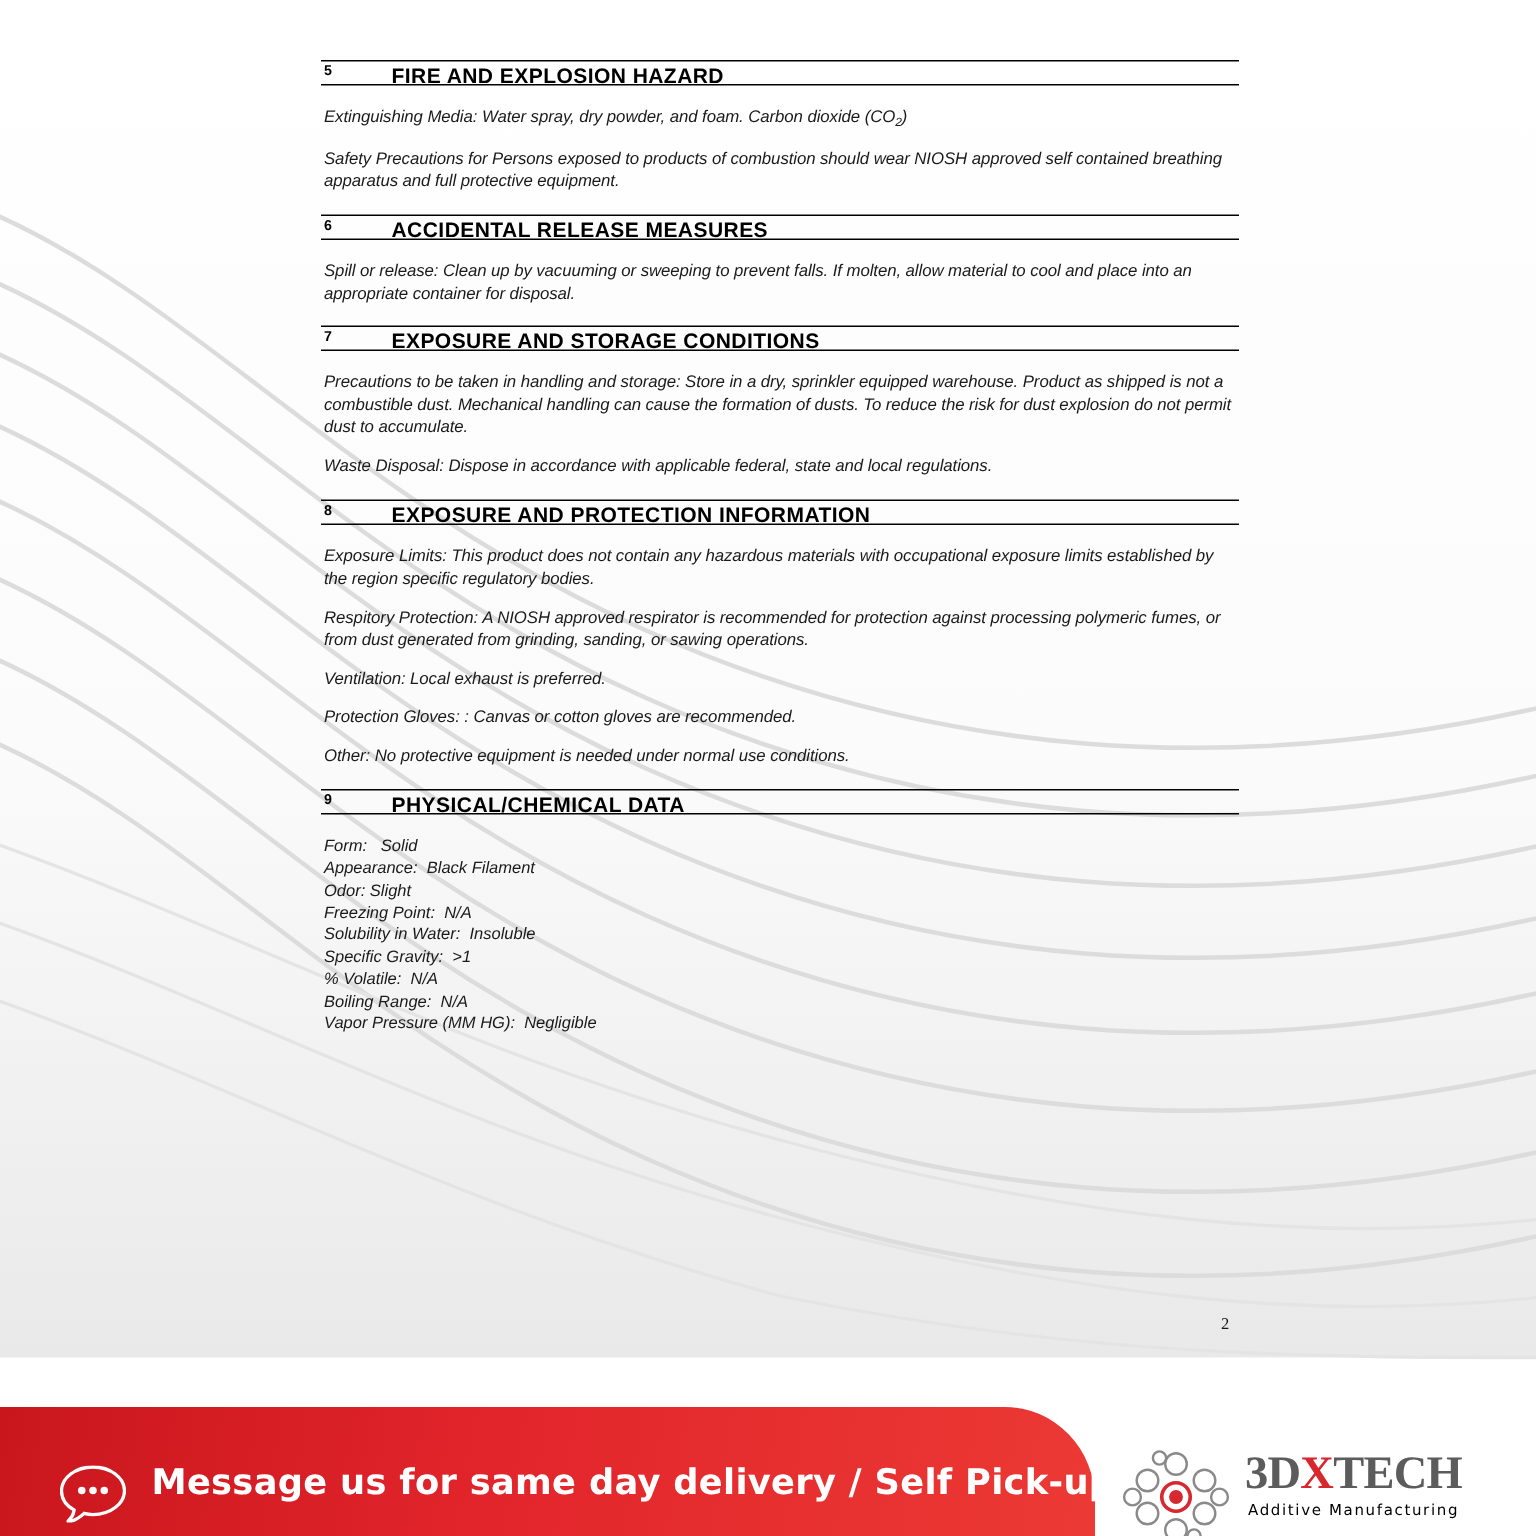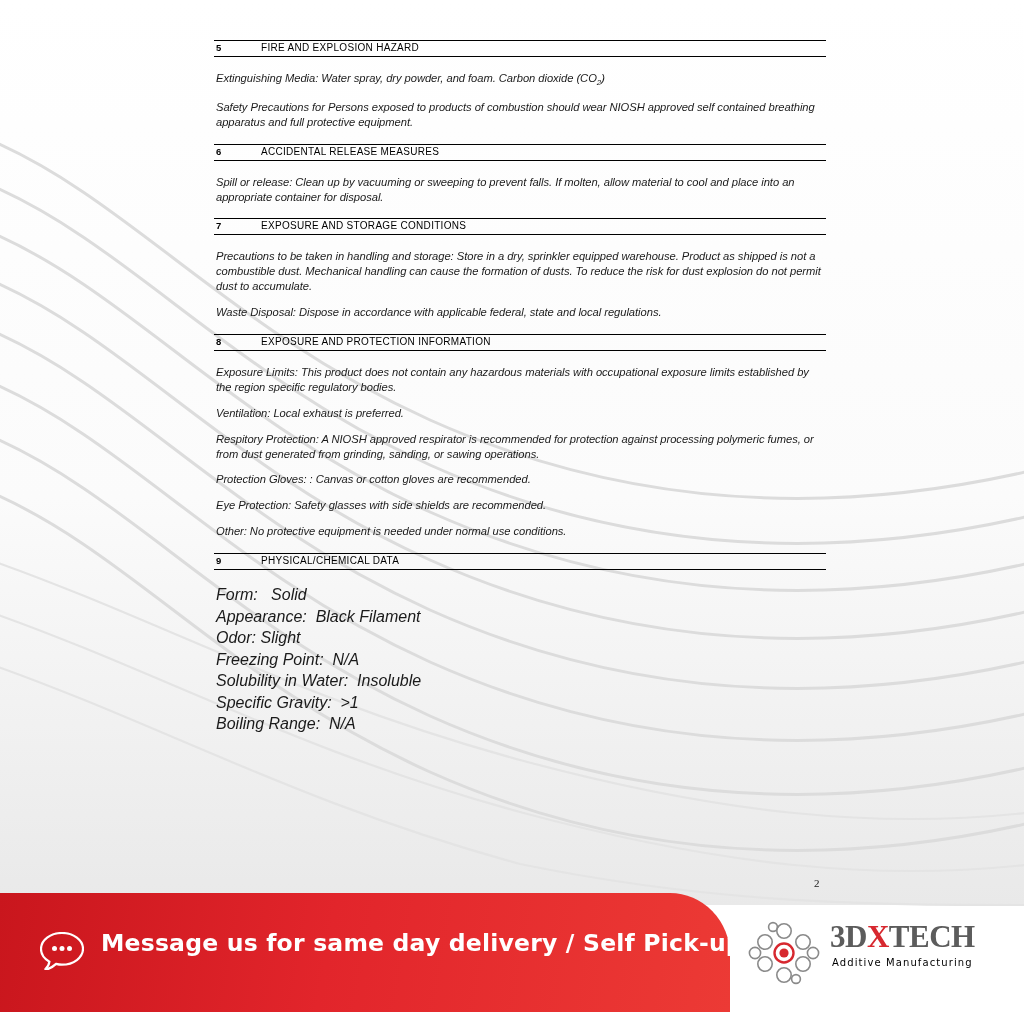--- a/index.html
+++ b/index.html
@@ -54,41 +54,41 @@
     top: 1px;
     font-size: 9.5px;
     font-weight: bold;
     letter-spacing: 0.2px;
     color: #000;
   }
   .section-head .ttl {
     position: absolute;
     left: 47px;
     top: 1px;
-    font-size: 10px;
-    font-weight: normal;
+    font-size: 14px;
+    font-weight: bold;
     letter-spacing: 0.3px;
     color: #000;
   }
 
   .para {
     font-size: 11.2px;
     font-style: italic;
     line-height: 1.33;
     color: #1a1a1a;
     margin: 11px 0 0 2px;
     letter-spacing: -0.05px;
   }
   .para.first {
     margin-top: 14px;
   }
   .spacer-md { height: 14px; }
 
   .plist {
-    font-size: 16px;
+    font-size: 11px;
     font-style: italic;
     line-height: 1.345;
     color: #1a1a1a;
     margin: 14px 0 0 2px;
   }
   .plist div { white-space: pre-wrap; }
 
   sub { font-size: 8px; }
 
   .page-num {
@@ -97,23 +97,23 @@
     top: 877px;
     font-size: 11px;
     color: #1a1a1a;
     font-family: "Liberation Serif", serif;
   }
 
   
   .footer {
     position: absolute;
     left: 0;
-    bottom: 12px;
+    bottom: 0;
     width: 1024px;
-    height: 119px;
+    height: 86px;
     z-index: 3;
     overflow: hidden;
   }
   .footer-red {
     position: absolute;
     left: 0;
     top: 0;
     width: 730px;
     height: 119px;
     background: linear-gradient(100deg, #c9161d 0%, #e2252b 45%, #ec3a35 100%);
@@ -224,40 +224,41 @@
     <p class="para first">Precautions to be taken in handling and storage:  Store in a dry, sprinkler equipped warehouse.  Product as shipped is not a combustible dust.  Mechanical handling can cause the formation of dusts.  To reduce the risk for dust explosion do not permit dust to accumulate.</p>
     <p class="para">Waste Disposal:  Dispose in accordance with applicable federal, state and local regulations.</p>
 
     <div class="spacer-md"></div>
 
     <div class="section-head">
       <span class="num">8</span>
       <span class="ttl">EXPOSURE AND PROTECTION INFORMATION</span>
     </div>
     <p class="para first">Exposure Limits:  This product does not contain any hazardous materials with occupational exposure limits established by the region specific regulatory bodies.</p>
+    <p class="para">Respitory Protection:  A NIOSH approved respirator is recommended for protection against processing polymeric fumes, or from dust generated from grinding, sanding, or sawing operations.</p>
     <p class="para">Ventilation:  Local exhaust is preferred.</p>
-    <p class="para">Respitory Protection:  A NIOSH approved respirator is recommended for protection against processing polymeric fumes, or from dust generated from grinding, sanding, or sawing operations.</p>
     <p class="para">Protection Gloves:  :  Canvas or cotton gloves are recommended.</p>
-    <p class="para">Eye Protection:  Safety glasses with side shields are recommended.</p>
     <p class="para">Other:  No protective equipment is needed under normal use conditions.</p>
 
     <div class="spacer-md"></div>
 
     <div class="section-head">
       <span class="num">9</span>
       <span class="ttl">PHYSICAL/CHEMICAL DATA</span>
     </div>
     <div class="plist">
       <div>Form:   Solid</div>
       <div>Appearance:  Black Filament</div>
       <div>Odor: Slight</div>
       <div>Freezing Point:  N/A</div>
       <div>Solubility in Water:  Insoluble</div>
       <div>Specific Gravity:  &gt;1</div>
+      <div>% Volatile:  N/A</div>
       <div>Boiling Range:  N/A</div>
+      <div>Vapor Pressure (MM HG):  Negligible</div>
     </div>
   </div>
 
   <div class="page-num">2</div>
 </div>
 
 <div class="footer">
   <div class="footer-red"></div>
 
   <svg class="chat-icon" viewBox="0 0 44 38">

